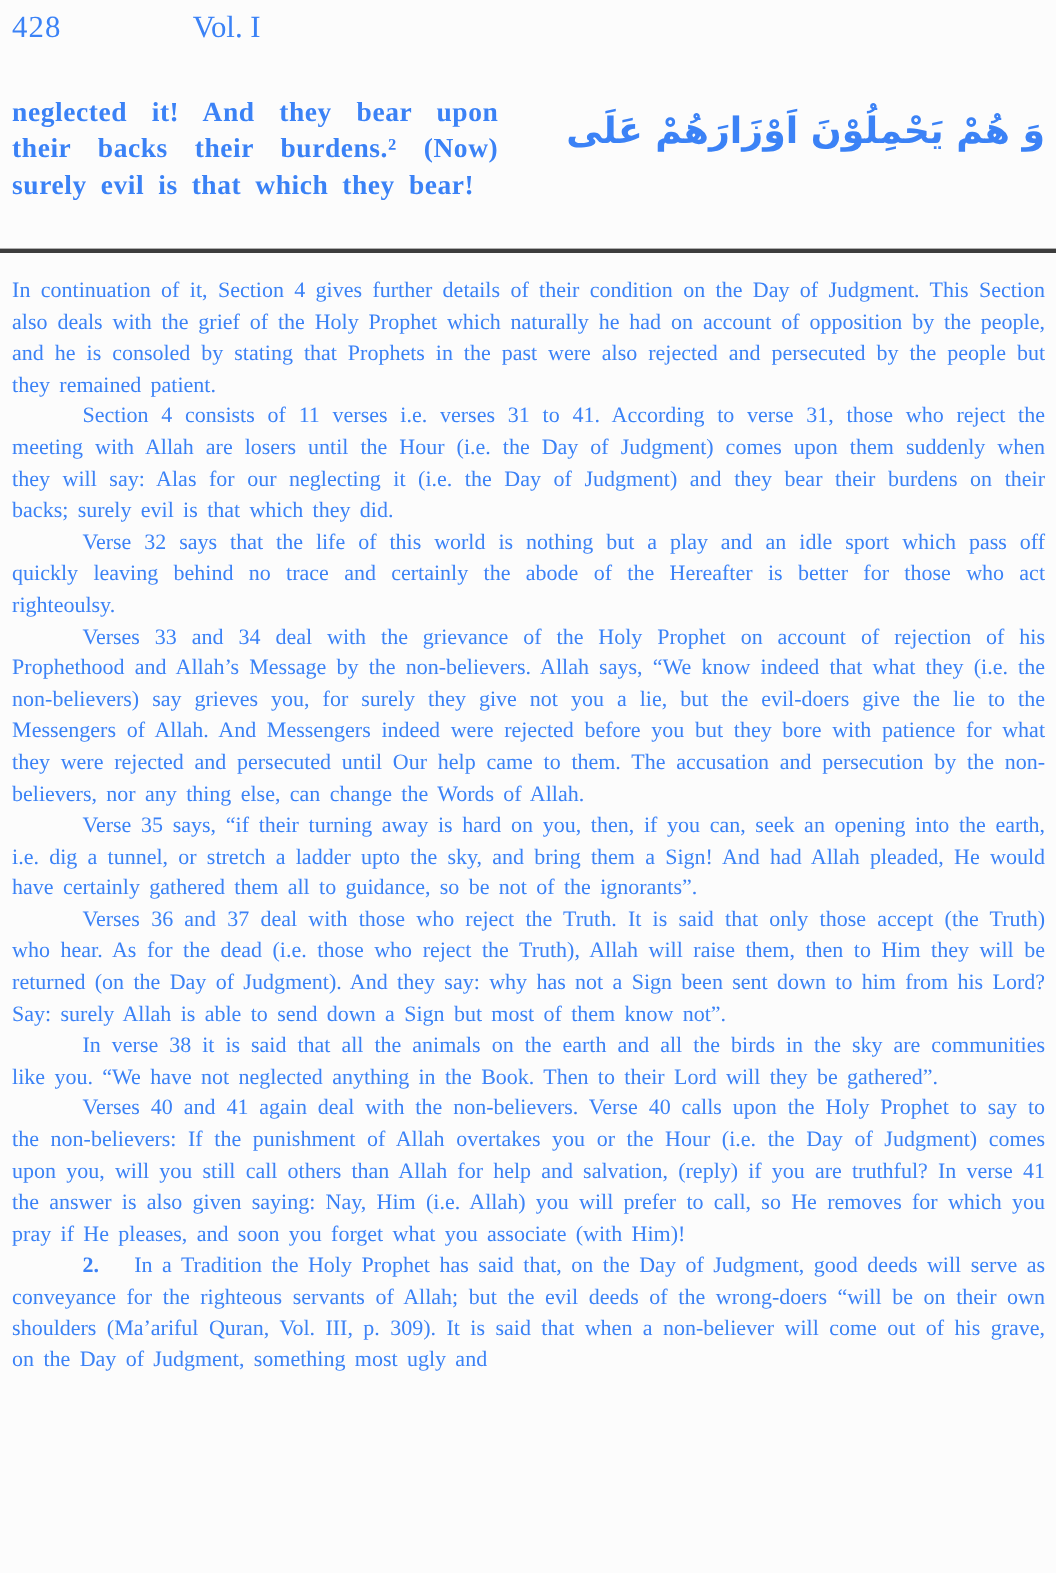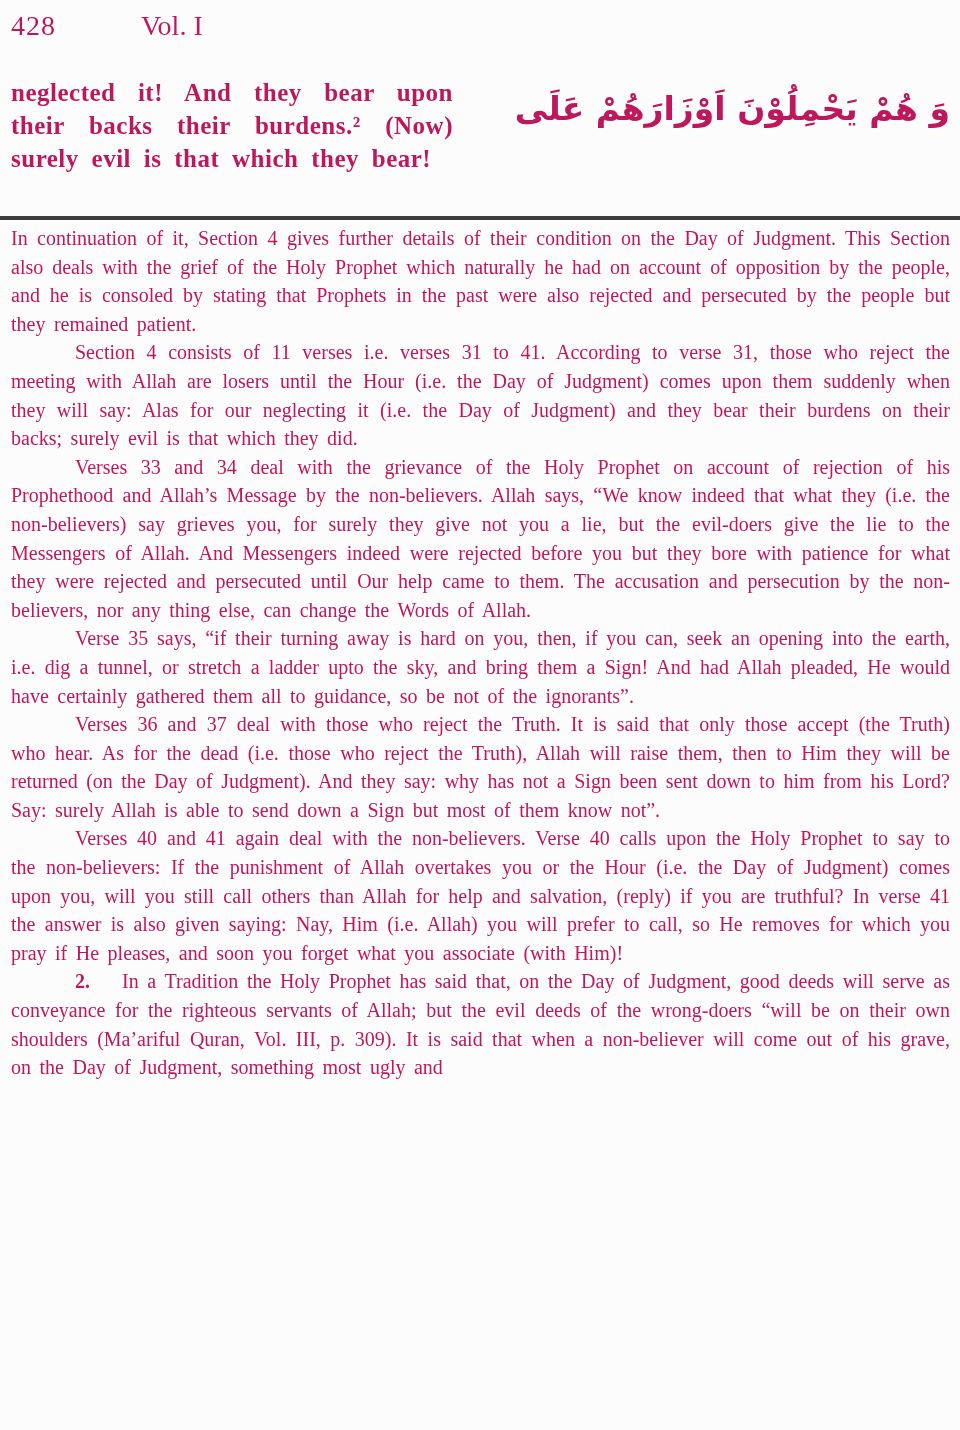--- a/index.html
+++ b/index.html
@@ -1,21 +1,21 @@
 <!DOCTYPE html>
 <html><head>
 <meta charset="utf-8">
 <style>
   html, body { margin: 0; padding: 0; background: #e8e8e8; }
   .page {
     width: 960px;
     height: 1430px;
     margin: 0 auto;
     background: #fcfcfc;
-    color: #be185d;
+    color: #3b82f6;
     font-family: "Liberation Serif", serif;
     box-sizing: border-box;
     padding: 8px 10px 0 11px;
     overflow: hidden;
     position: relative;
   }
   
   .header {
     display: flex;
     align-items: baseline;
@@ -23,27 +23,27 @@
     line-height: 32px;
     margin-top: 2px;
   }
   .page-num { width: 130px; letter-spacing: 1px; }
   .title {
     flex: 1;
     text-align: center;
     font-style: italic;
     word-spacing: 7px;
   }
-  .volume { width: 130px; text-align: left; }
+  .volume { width: 130px; text-align: center; }
 
   
   .verse-row {
     display: flex;
     justify-content: space-between;
-    margin-top: 34px;
+    margin-top: 44px;
     min-height: 128px;
   }
   .translation {
     width: 442px;
     font-weight: bold;
     font-size: 25px;
     line-height: 33px;
     text-align: justify;
     word-spacing: 6px;
     letter-spacing: 0.5px;
@@ -62,21 +62,21 @@
 
   
   .divider {
     border: none;
     border-top: 4px solid #3d3d3d;
     margin: 12px -10px 0 -11px;
   }
 
   
   .body {
-    margin-top: 4px;
+    margin-top: 20px;
     font-size: 20px;
     line-height: 28.6px;
     text-align: justify;
     word-spacing: 3.5px;
   }
   .para { margin: 0; text-indent: 64px; }
   .para.first { text-indent: 0; }
   .lead { font-weight: bold; padding-right: 32px; }
 </style>
 </head>
@@ -94,20 +94,22 @@
     <div class="arabic">
       <div class="ar-line">وَ هُمْ يَحْمِلُوْنَ اَوْزَارَهُمْ عَلَى</div>
     </div>
   </section>
 
   <hr class="divider">
 
   <main class="body">
     <p class="para first">In continuation of it, Section 4 gives further details of their condition on the Day of Judgment. This Section also deals with the grief of the Holy Prophet which naturally he had on account of opposition by the people, and he is consoled by stating that Prophets in the past were also rejected and persecuted by the people but they remained patient.</p>
     <p class="para">Section 4 consists of 11 verses i.e. verses 31 to 41. According to verse 31, those who reject the meeting with Allah are losers until the Hour (i.e. the Day of Judgment) comes upon them suddenly when they will say: Alas for our neglecting it (i.e. the Day of Judgment) and they bear their burdens on their backs; surely evil is that which they did.</p>
+    <p class="para">Verse 32 says that the life of this world is nothing but a play and an idle sport which pass off quickly leaving behind no trace and certainly the abode of the Hereafter is better for those who act righteoulsy.</p>
     <p class="para">Verses 33 and 34 deal with the grievance of the Holy Prophet on account of rejection of his Prophethood and Allah’s Message by the non-believers. Allah says, “We know indeed that what they (i.e. the non-believers) say grieves you, for surely they give not you a lie, but the evil-doers give the lie to the Messengers of Allah. And Messengers indeed were rejected before you but they bore with patience for what they were rejected and persecuted until Our help came to them. The accusation and persecution by the non-believers, nor any thing else, can change the Words of Allah.</p>
     <p class="para">Verse 35 says, “if their turning away is hard on you, then, if you can, seek an opening into the earth, i.e. dig a tunnel, or stretch a ladder upto the sky, and bring them a Sign! And had Allah pleaded, He would have certainly gathered them all to guidance, so be not of the ignorants”.</p>
     <p class="para">Verses 36 and 37 deal with those who reject the Truth. It is said that only those accept (the Truth) who hear. As for the dead (i.e. those who reject the Truth), Allah will raise them, then to Him they will be returned (on the Day of Judgment). And they say: why has not a Sign been sent down to him from his Lord? Say: surely Allah is able to send down a Sign but most of them know not”.</p>
+    <p class="para">In verse 38 it is said that all the animals on the earth and all the birds in the sky are communities like you. “We have not neglected anything in the Book. Then to their Lord will they be gathered”.</p>
     <p class="para">Verses 40 and 41 again deal with the non-believers. Verse 40 calls upon the Holy Prophet to say to the non-believers: If the punishment of Allah overtakes you or the Hour (i.e. the Day of Judgment) comes upon you, will you still call others than Allah for help and salvation, (reply) if you are truthful? In verse 41 the answer is also given saying: Nay, Him (i.e. Allah) you will prefer to call, so He removes for which you pray if He pleases, and soon you forget what you associate (with Him)!</p>
     <p class="para"><span class="lead">2.</span><span>In a Tradition the Holy Prophet has said that, on the Day of Judgment, good deeds will serve as conveyance for the righteous servants of Allah; but the evil deeds of the wrong-doers “will be on their own shoulders (Ma’ariful Quran, Vol. III, p. 309). It is said that when a non-believer will come out of his grave, on the Day of Judgment, something most ugly and</span></p>
   </main>
 
 </div>
 
 </body></html>

